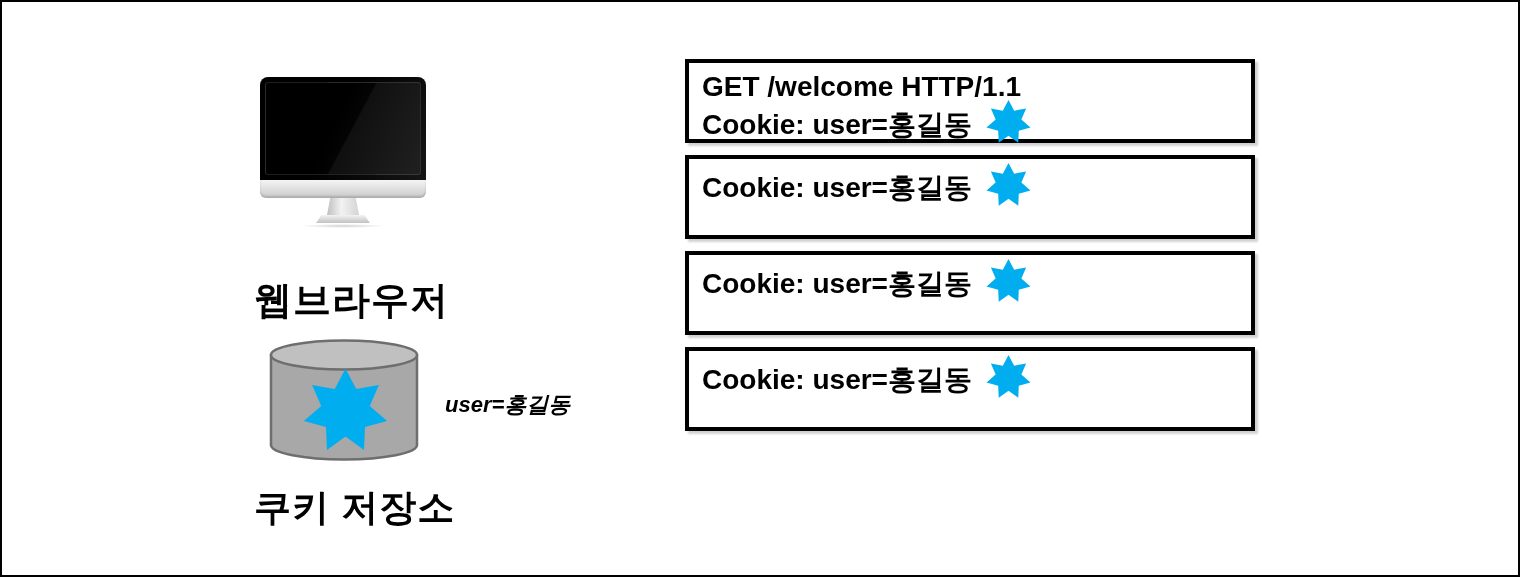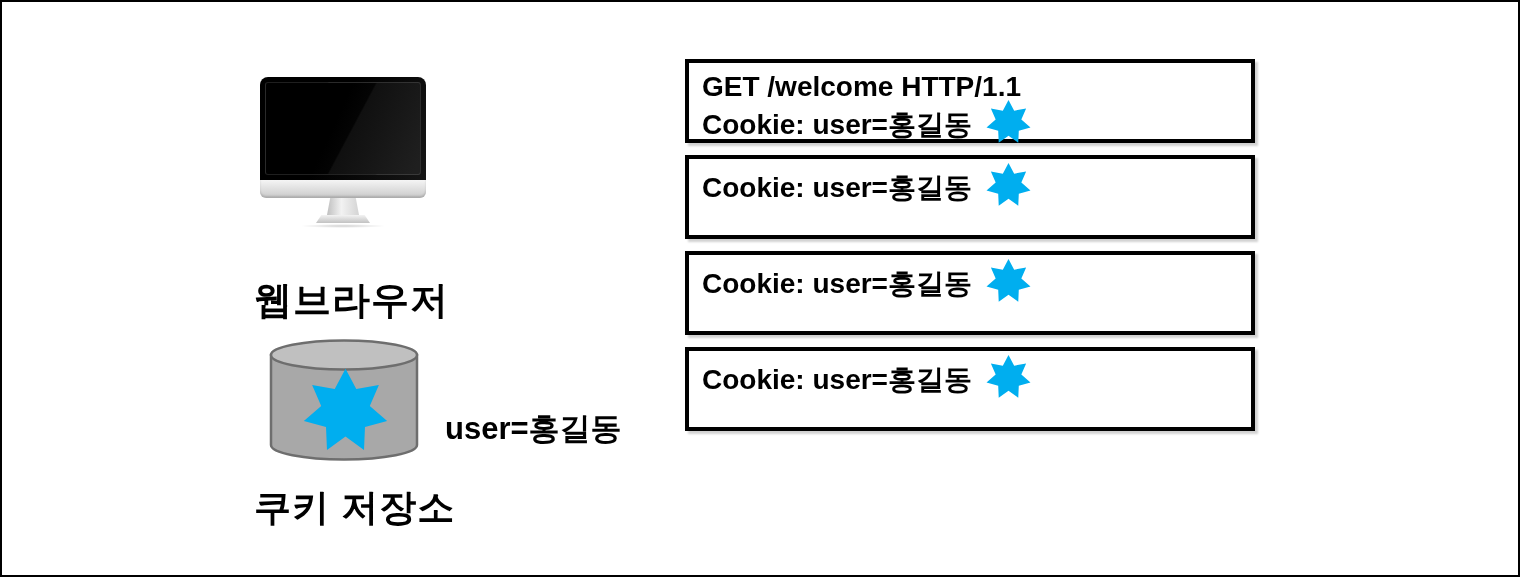--- a/index.html
+++ b/index.html
@@ -54,22 +54,22 @@
   .browser-label {
     position: absolute; left: 252px; top: 229px;
     font-size: 38px; font-weight: 700; letter-spacing: 1px; white-space: nowrap; margin-top: 44px;
   }
 
   
   .db { position: absolute; left: 266px; top: 337px; width: 152px; height: 124px; }
   .db svg { display: block; }
   .db .star-badge { position: absolute; left: 33px; top: 28px; width: 89px; height: 89px; }
   .store-value {
-    position: absolute; left: 443px; top: 406px;
-    font-size: 31px; font-weight: 700; white-space: nowrap;
+    position: absolute; left: 443px; top: 388px;
+    font-size: 22px; font-weight: 700; white-space: nowrap; font-style: italic;
   }
   .store-label {
     position: absolute; left: 252px; top: 481px;
     font-size: 37px; font-weight: 700; letter-spacing: 1px; white-space: nowrap;
   }
 
   
   .requests { position: absolute; left: 683px; top: 57px; width: 570px; }
   .req-box {
     box-sizing: border-box;

